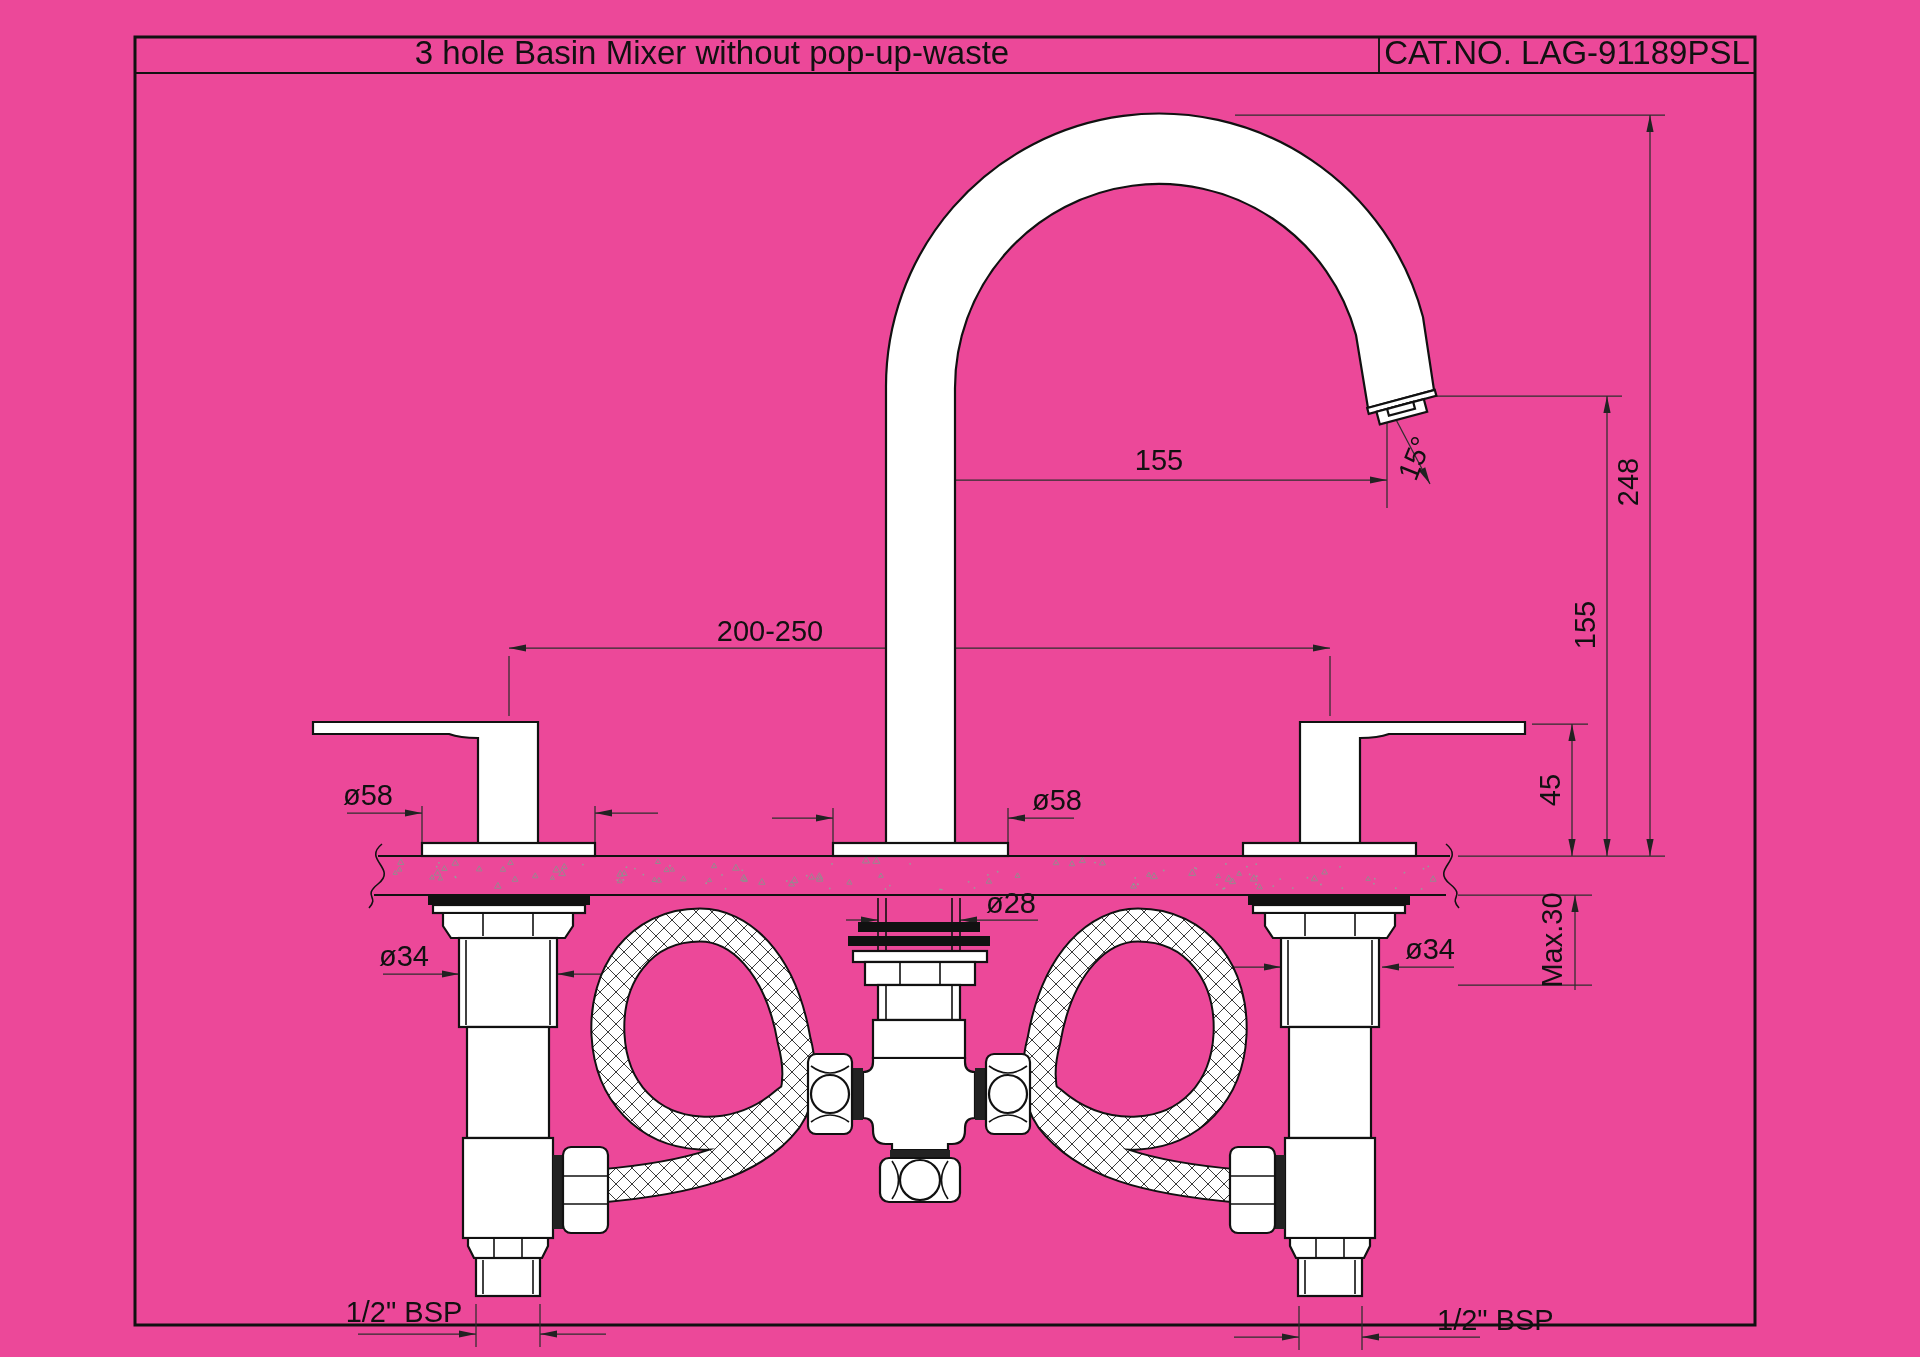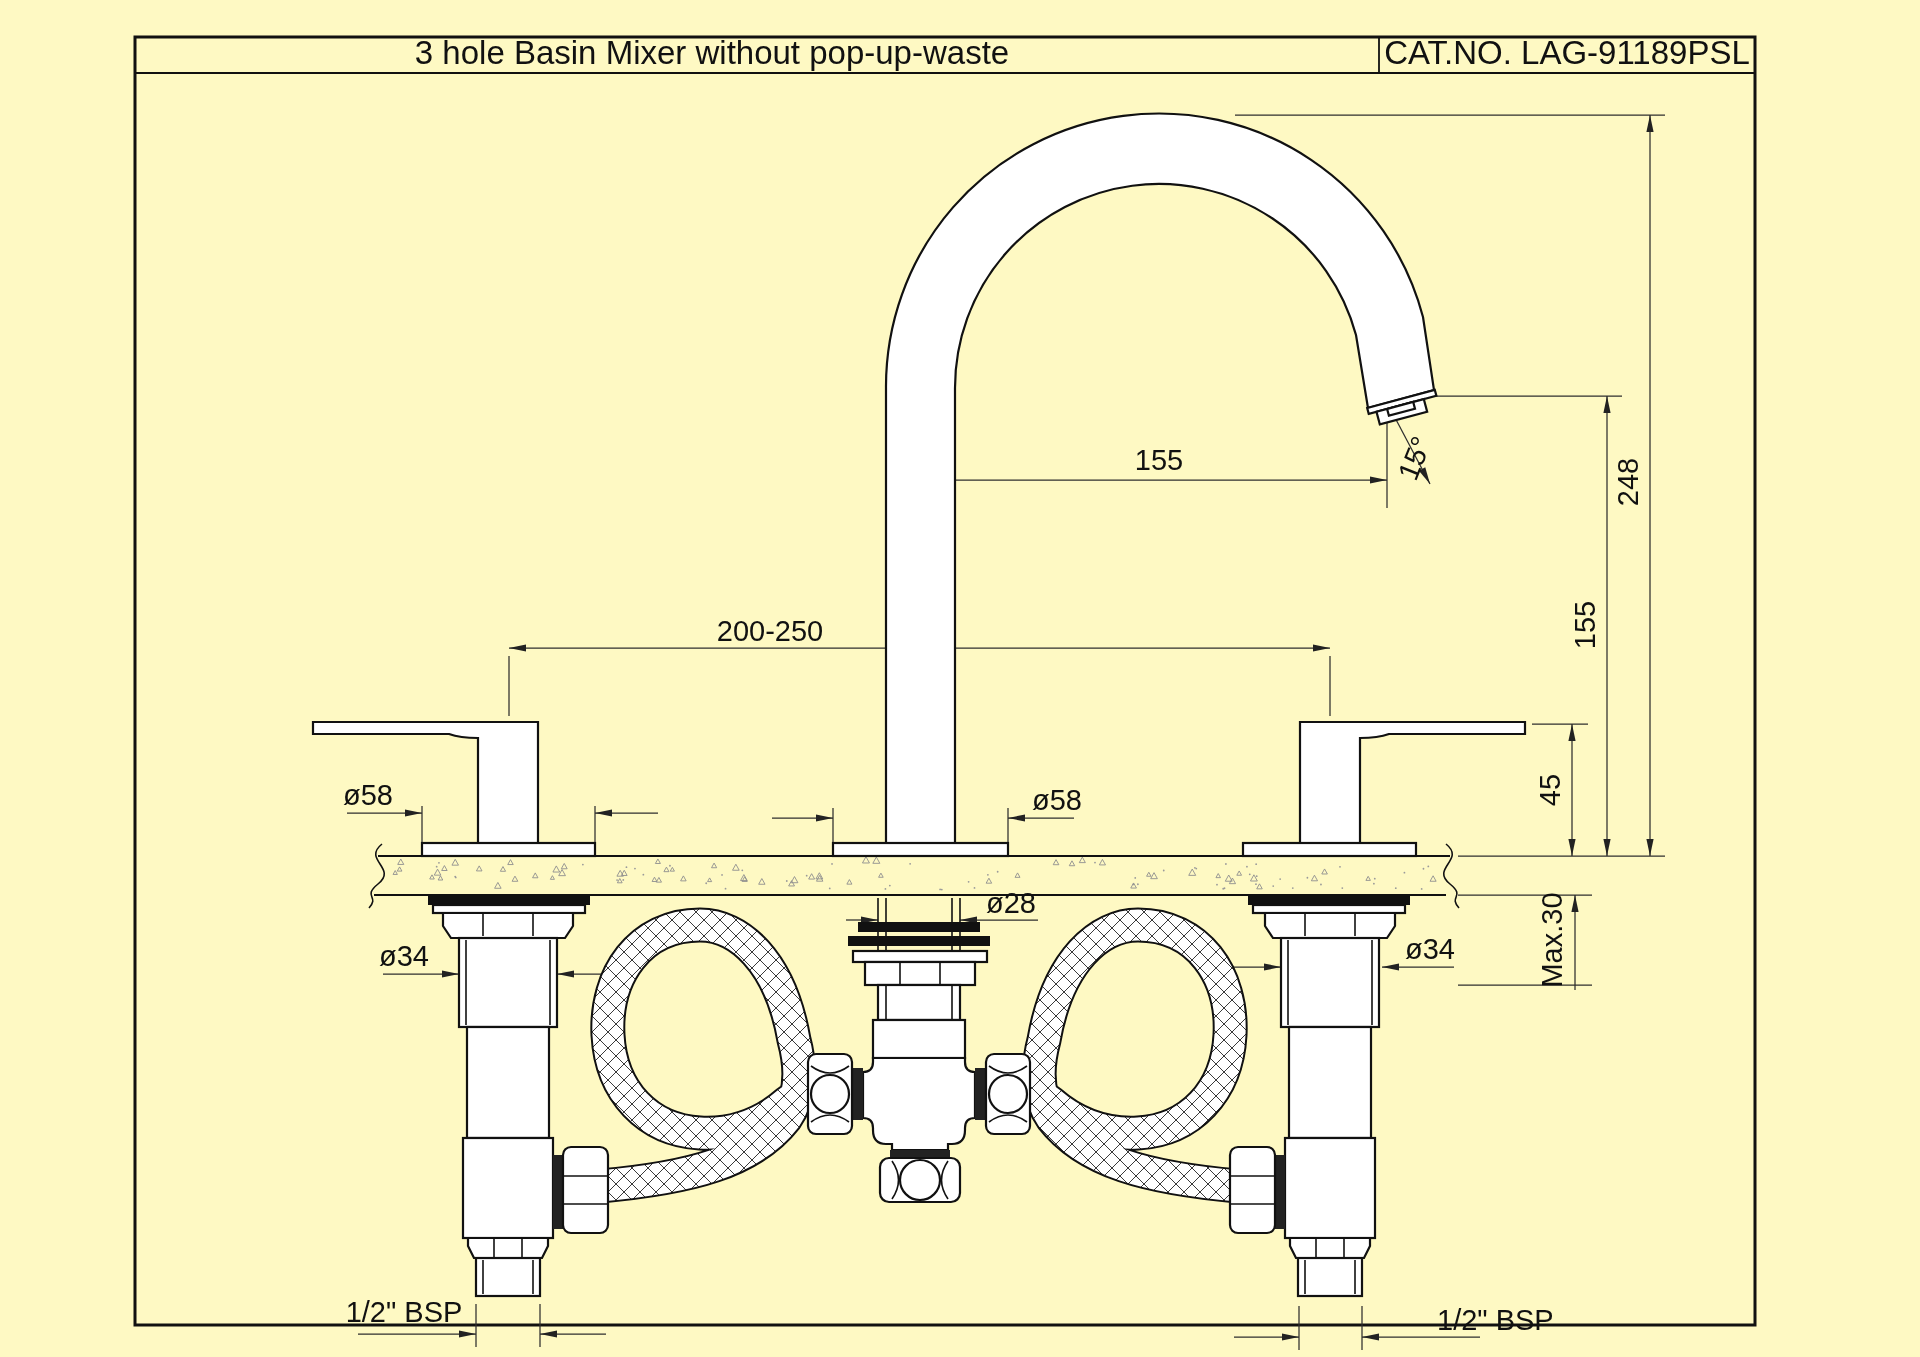--- a/index.html
+++ b/index.html
@@ -1,17 +1,17 @@
 <!DOCTYPE html>
 <html><head>
 <meta charset="utf-8">
 <style>
   html,body{margin:0;padding:0;background:#ffffff;}
   body{width:1920px;height:1357px;font-family:"Liberation Sans",sans-serif;}
-  #stage{position:relative;width:1920px;height:1357px;background:#fef9c3;overflow:hidden;text-align:right;}
+  #stage{position:relative;width:1920px;height:1357px;background:#ec4899;overflow:hidden;text-align:right;}
   svg{display:block}
   .obj{fill:#ffffff;stroke:#111;stroke-width:2.2px;}
   .objthin{fill:none;stroke:#111;stroke-width:1.6px;}
   .dim{stroke:#2e2e2e;stroke-width:1.25px;fill:none;}
   .dimtxt{fill:#111;font-size:29px;}
   .titletxt{fill:#111;font-size:33px;}
   text{font-family:"Liberation Sans",sans-serif;}
 </style>
 </head>
 <body>

